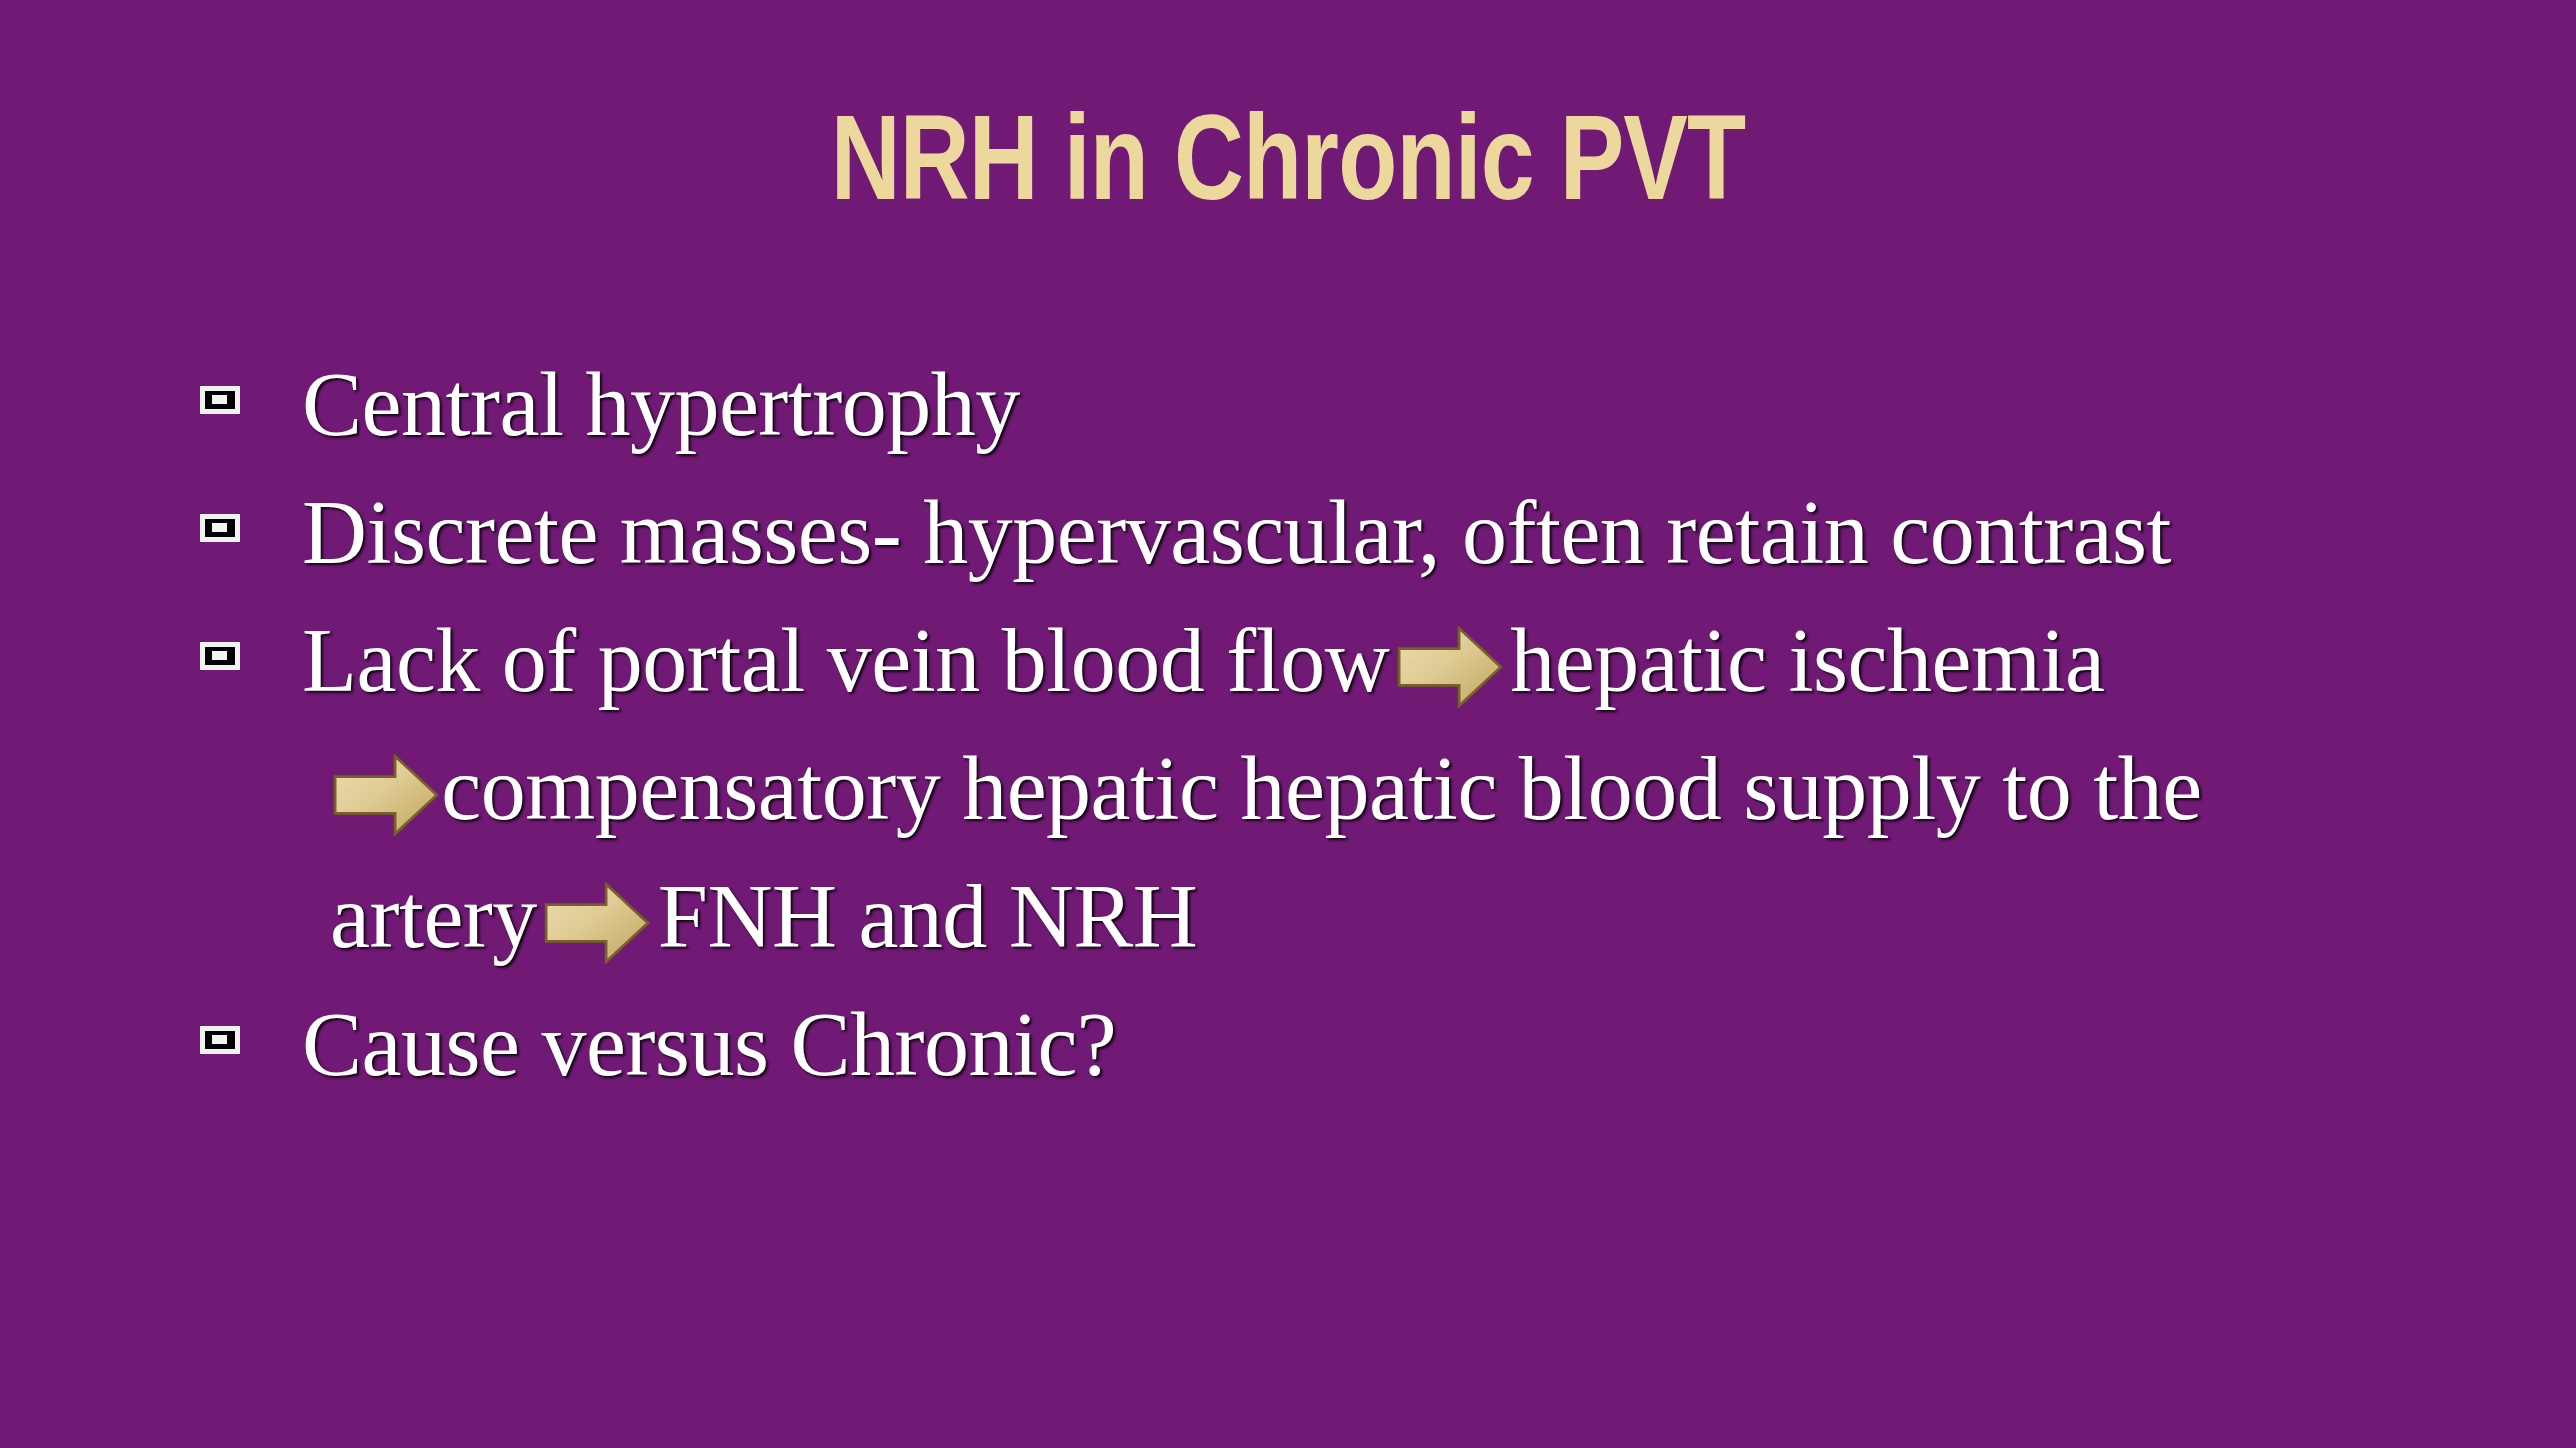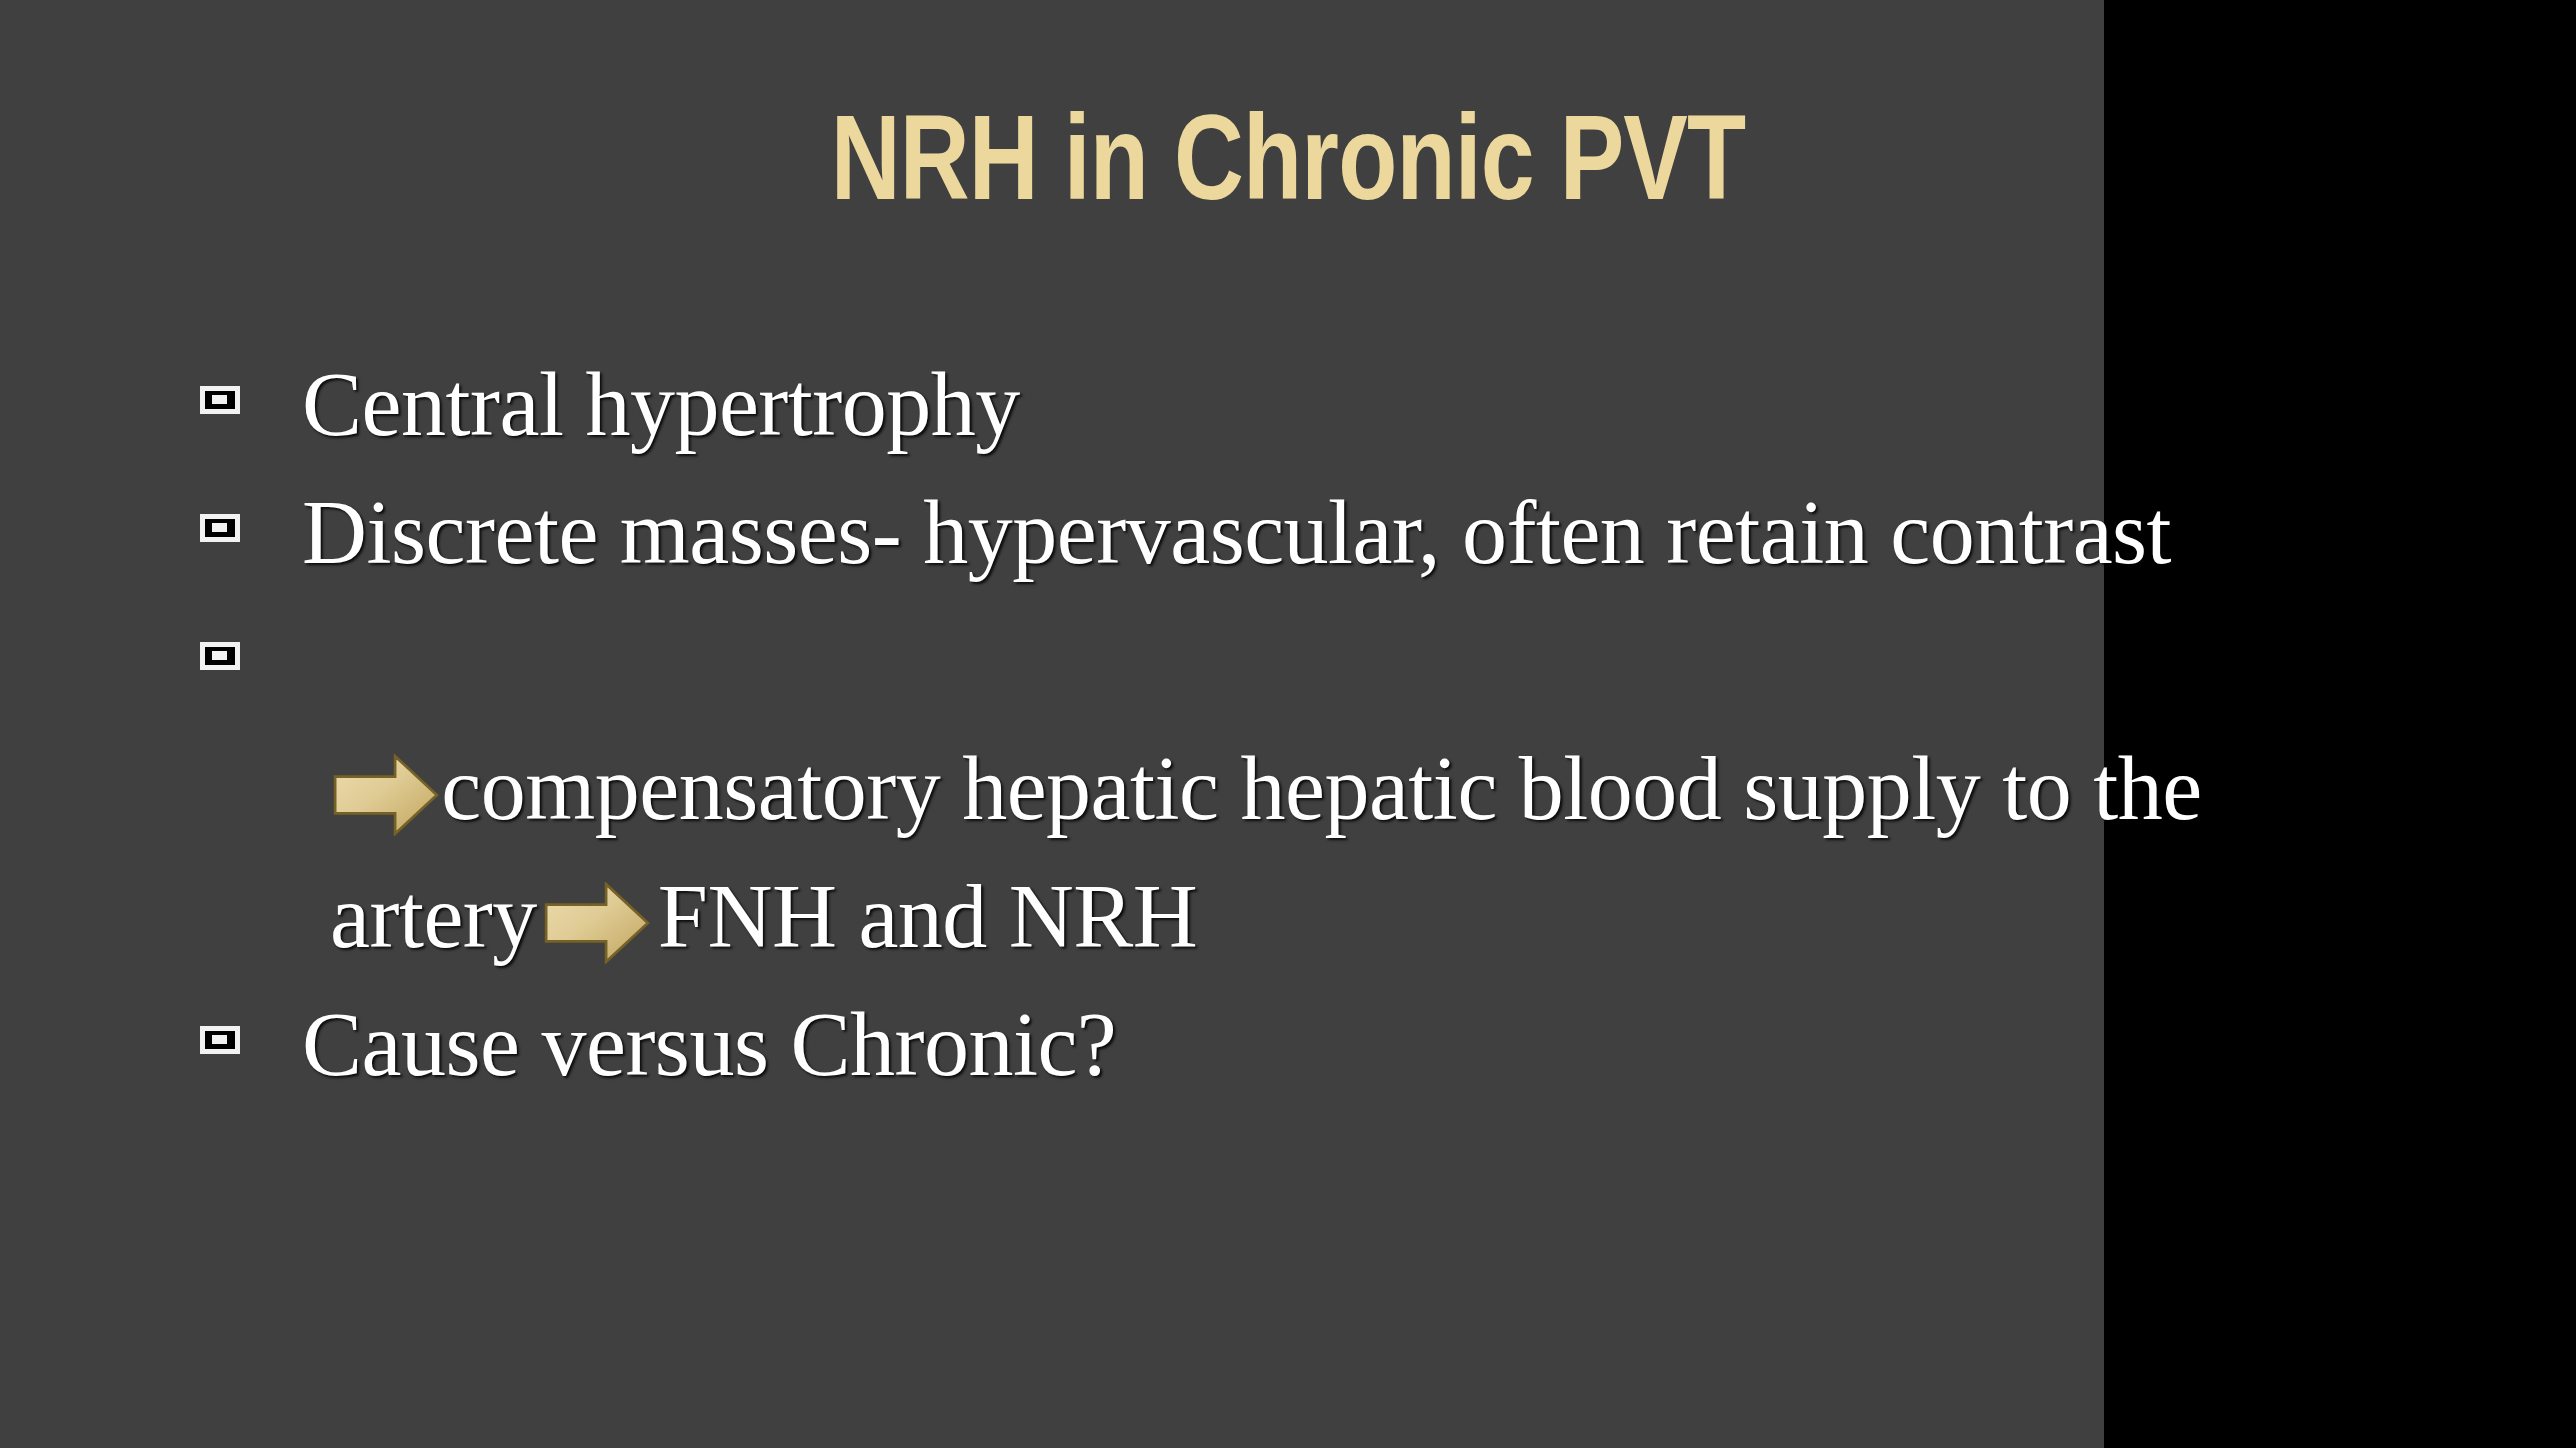--- a/index.html
+++ b/index.html
@@ -9,23 +9,23 @@
   }
   body {
     width: 2576px;
     height: 1449px;
     overflow: hidden;
     font-family: "Liberation Serif", serif;
   }
 
   #slide {
     position: relative;
-    width: 2104px;
+    width: 2576px;
     height: 1449px;
-    background: #404040;
+    background: #701a75;
     text-decoration: underline;
   }
 
   
   #slide-title {
     position: absolute;
     left: 0;
     top: 94px;
     width: 2576px;
     text-align: center;
@@ -117,20 +117,30 @@
       <div class="line">
         <span class="bullet"></span>
         <div class="line-text"><span class="seg">Central hypertrophy</span></div>
       </div>
       <div class="line">
         <span class="bullet"></span>
         <div class="line-text"><span class="seg">Discrete masses- hypervascular, often retain contrast</span></div>
       </div>
       <div class="line">
         <span class="bullet"></span>
+        <div class="line-text"><span class="seg">Lack of portal vein blood flow</span><span class="arrow"><svg viewBox="0 0 198 152" preserveAspectRatio="none" aria-hidden="true">
+              <defs>
+                <linearGradient id="goldgrad" x1="0" y1="0" x2="1" y2="1">
+                  <stop offset="0%" stop-color="#ECDCAE"></stop>
+                  <stop offset="45%" stop-color="#DFCB94"></stop>
+                  <stop offset="100%" stop-color="#BFA45C"></stop>
+                </linearGradient>
+              </defs>
+              <polygon points="4,42 116,42 116,4 194,76 116,148 116,110 4,110" fill="url(#goldgrad)" stroke="#766127" stroke-width="5" stroke-linejoin="miter"></polygon>
+            </svg></span><span class="seg">hepatic ischemia</span></div>
       </div>
       <div class="line">
         <div class="line-text indent"><span class="arrow tight"><svg viewBox="0 0 198 152" preserveAspectRatio="none" aria-hidden="true">
               <defs>
                 <linearGradient id="goldgrad" x1="0" y1="0" x2="1" y2="1">
                   <stop offset="0%" stop-color="#ECDCAE"></stop>
                   <stop offset="45%" stop-color="#DFCB94"></stop>
                   <stop offset="100%" stop-color="#BFA45C"></stop>
                 </linearGradient>
               </defs>

